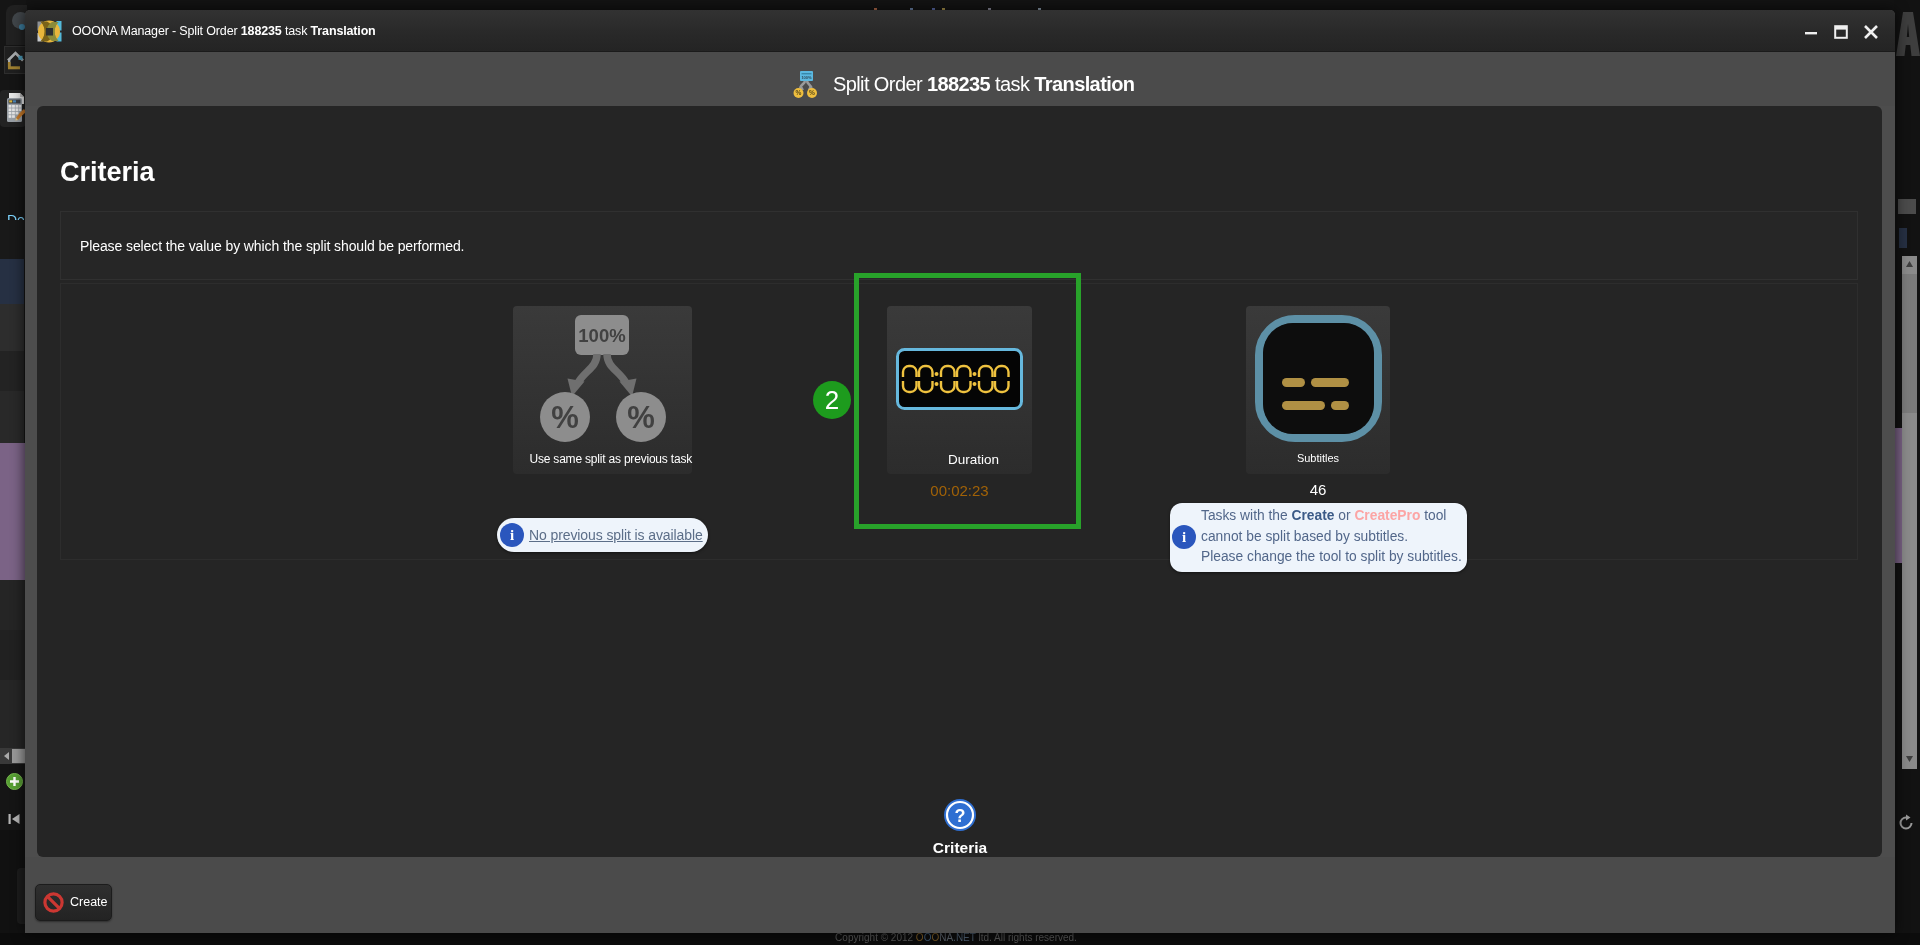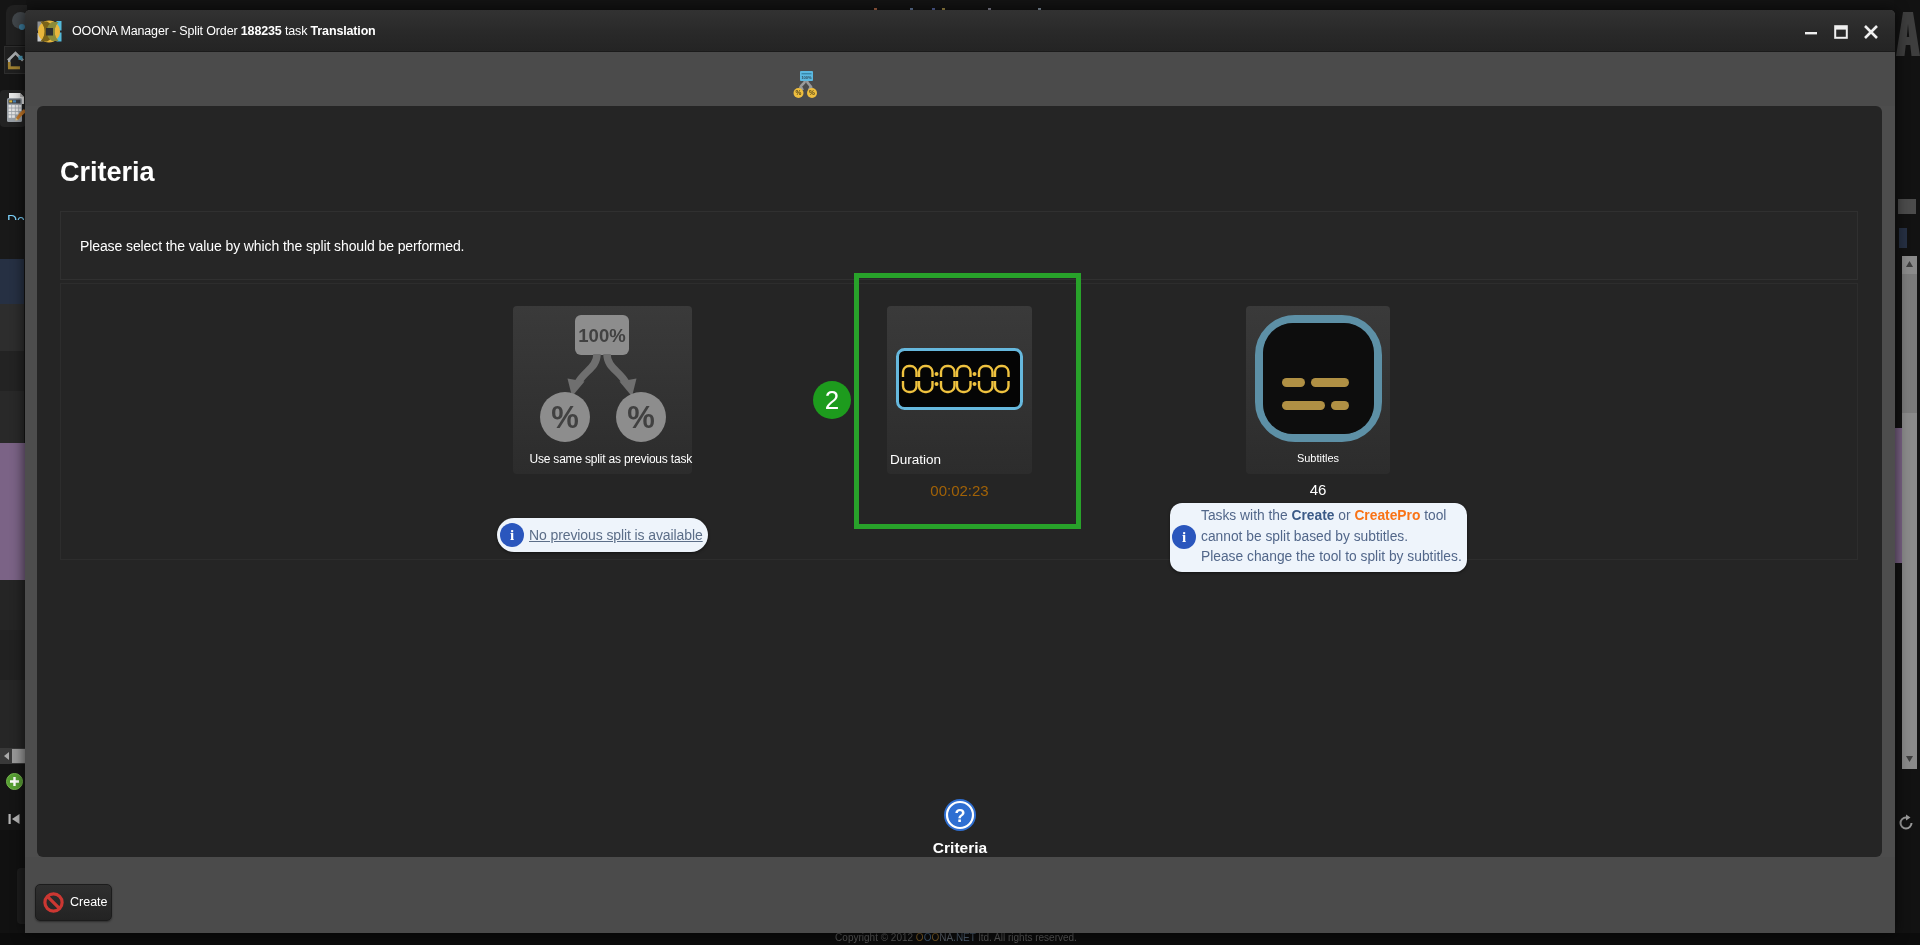--- a/index.html
+++ b/index.html
@@ -152,20 +152,21 @@
     <text x="17.5" y="10.6" font-size="4" font-weight="bold" fill="#2b4a5a" text-anchor="middle" font-family="Liberation Sans">100%</text>
     <path d="M16 13 C15.5 16 12 16.5 11 20" fill="none" stroke="#9a9a9a" stroke-width="2.6"></path>
     <path d="M18 13 C18.5 16 21.5 16.5 22.5 20" fill="none" stroke="#9a9a9a" stroke-width="2.6"></path>
     <path d="M12.6 17.6 L9.3 22.6 L15 21.8 Z" fill="#9a9a9a"></path>
     <path d="M21 17.6 L24.5 22.6 L18.8 21.8 Z" fill="#9a9a9a"></path>
     <circle cx="9.5" cy="25" r="5" fill="#eebe3e"></circle>
     <circle cx="23" cy="25" r="5" fill="#eebe3e"></circle>
     <text x="9.5" y="27.4" font-size="6.6" font-weight="bold" fill="#5a4a1a" text-anchor="middle" font-family="Liberation Sans">%</text>
     <text x="23" y="27.4" font-size="6.6" font-weight="bold" fill="#5a4a1a" text-anchor="middle" font-family="Liberation Sans">%</text>
   </svg>
+  <div class="abs" style="left:833px;top:68px;height:32px;line-height:32px;color:#ffffff;font-size:20px;letter-spacing:-0.6px;">Split Order <b>188235</b> task <b>Translation</b></div>
 
   <div class="abs" style="left:25px;top:857px;width:1870px;height:76px;background:#4b4b4b;"></div>
 
   <div class="abs" style="left:35px;top:884px;width:77px;height:37px;background:linear-gradient(#2f2f2f,#232323);border:1px solid #1c1c1c;border-radius:5px;box-shadow:0 1px 2px rgba(0,0,0,0.4);"></div>
   <svg class="abs" style="left:43px;top:892px;" width="21" height="21" viewBox="0 0 21 21">
     <circle cx="10.5" cy="10.5" r="8.6" fill="none" stroke="#cc3732" stroke-width="3.2"></circle>
     <path d="M4.6 4.6 L16.4 16.4" stroke="#cc3732" stroke-width="3.2"></path>
   </svg>
   <div class="abs" style="left:70px;top:884px;width:40px;height:37px;line-height:37px;color:#ffffff;font-size:12.5px;">Create</div>
 
@@ -208,21 +209,21 @@
       <rect x="99" y="18" width="13.5" height="26" rx="6"></rect>
     </g>
     <rect x="5" y="29" width="110" height="4" fill="#050505"></rect>
     <g fill="#efc23f">
       <circle cx="40.5" cy="26" r="2"></circle>
         <circle cx="40.5" cy="36" r="2"></circle>
       <circle cx="78.5" cy="26" r="2"></circle>
         <circle cx="78.5" cy="36" r="2"></circle>
     </g>
   </svg>
-  <div class="abs" style="left:890px;top:452px;width:145px;text-align:left;color:#ffffff;font-size:13.5px;">Duration</div>
+  <div class="abs" style="left:854px;top:452px;width:145px;text-align:right;color:#ffffff;font-size:13.5px;">Duration</div>
   <div class="abs" style="left:887px;top:482px;width:145px;text-align:center;color:#a16207;font-size:15px;">00:02:23</div>
 
   <div class="abs" style="left:1246px;top:306px;width:144px;height:168px;background:linear-gradient(#3a3a3a,#2c2c2c);border-radius:4px;"></div>
   <svg class="abs" style="left:1255px;top:315px;" width="127" height="127" viewBox="0 0 127 127">
     <rect x="4" y="4" width="119" height="119" rx="36" fill="none" stroke="#5d90a6" stroke-width="8"></rect>
     <rect x="8" y="8" width="111" height="111" rx="30" fill="#0d0d0d"></rect>
     <g fill="#b09044">
       <rect x="27" y="63" width="23" height="9" rx="4.5"></rect>
       <rect x="56" y="63" width="38" height="9" rx="4.5"></rect>
       <rect x="27" y="86" width="43" height="9" rx="4.5"></rect>
@@ -231,21 +232,21 @@
   </svg>
   <div class="abs" style="left:1246px;top:452px;width:144px;text-align:center;color:#ffffff;font-size:11px;">Subtitles</div>
   <div class="abs" style="left:1246px;top:481px;width:144px;text-align:center;color:#ffffff;font-size:15px;">46</div>
 
   <div class="abs" style="left:497px;top:518px;width:211px;height:34px;background:#eef4fb;border-radius:17px;box-shadow:0 1px 3px rgba(0,0,0,0.5);"></div>
   <div class="abs" style="left:500px;top:523px;width:24px;height:24px;border-radius:50%;background:#2a56bd;color:#ffffff;text-align:center;line-height:24px;font-size:15px;font-weight:bold;font-family:'Liberation Serif',serif;">i</div>
   <div class="abs" style="left:529px;top:518px;height:34px;line-height:34px;color:#5c6e88;font-size:14px;letter-spacing:-0.1px;text-decoration:underline;">No previous split is available</div>
 
   <div class="abs" style="left:1170px;top:503px;width:297px;height:69px;background:#eef4fb;border-radius:12px;box-shadow:0 1px 3px rgba(0,0,0,0.5);"></div>
   <div class="abs" style="left:1172px;top:525px;width:24px;height:24px;border-radius:50%;background:#2a56bd;color:#ffffff;text-align:center;line-height:24px;font-size:15px;font-weight:bold;font-family:'Liberation Serif',serif;">i</div>
-  <div class="abs" style="left:1201px;top:506px;width:280px;color:#52678a;font-size:13.8px;line-height:20.5px;white-space:nowrap;">Tasks with the <b style="color:#3b5a87">Create</b> or <b style="color:#f97316">CreatePro</b> tool<br>cannot be split based by subtitles.<br>Please change the tool to split by subtitles.</div>
+  <div class="abs" style="left:1201px;top:506px;width:280px;color:#52678a;font-size:13.8px;line-height:20.5px;white-space:nowrap;">Tasks with the <b style="color:#3b5a87">Create</b> or <b style="color:#fca5a5">CreatePro</b> tool<br>cannot be split based by subtitles.<br>Please change the tool to split by subtitles.</div>
 
   <div class="abs" style="left:944px;top:799px;width:32px;height:32px;border-radius:50%;background:#2f6fd2;"></div>
   <svg class="abs" style="left:944px;top:799px;" width="32" height="32" viewBox="0 0 32 32">
     <circle cx="16" cy="16" r="13" fill="none" stroke="#ffffff" stroke-width="2.2"></circle>
     <text x="16" y="22.5" font-size="18" font-weight="bold" fill="#ffffff" text-anchor="middle" font-family="Liberation Sans">?</text>
   </svg>
   <div class="abs" style="left:880px;top:839px;width:160px;text-align:center;color:#ffffff;font-size:15.5px;font-weight:bold;">Criteria</div>
 
 </div>
 

